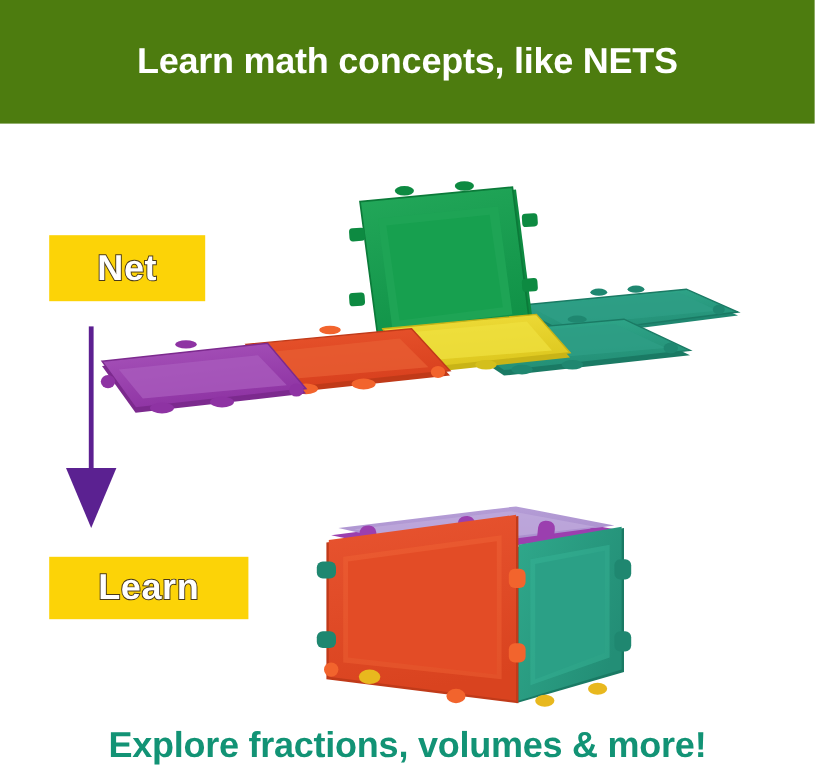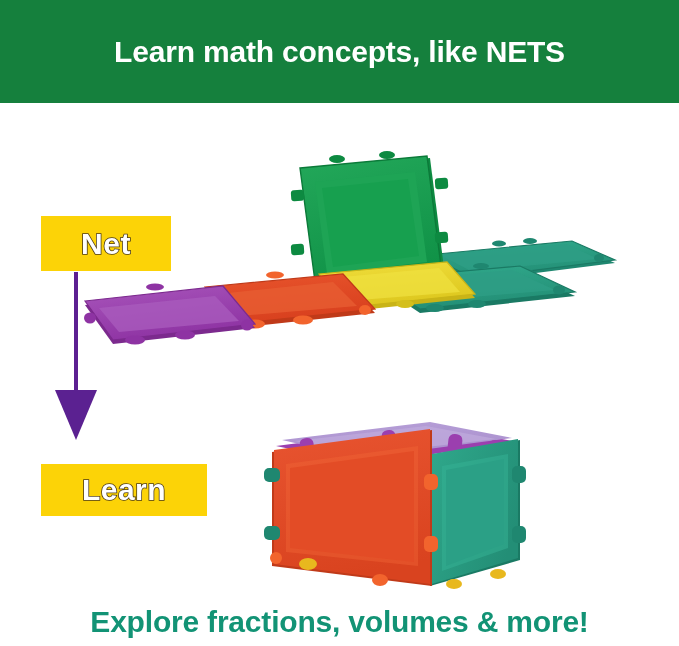--- a/index.html
+++ b/index.html
@@ -15,21 +15,21 @@
     font-family: "Liberation Sans", sans-serif;
     background: #ffffff;
   }
 
   
   .header-banner {
     position: absolute;
     left: 0; top: 0;
     width: 679px;
     height: 103px;
-    background: #15803d;
+    background: #4d7c0f;
     display: flex;
     align-items: center;
     justify-content: center;
   }
   .header-title {
     color: #ffffff;
     font-size: 30px;
     font-weight: bold;
     letter-spacing: -0.2px;
     text-align: center;
@@ -48,21 +48,21 @@
   .label-chip-text {
     font-size: 30px;
     font-weight: bold;
     color: #ffffff;
     font-family: "Liberation Sans", sans-serif;
     -webkit-text-stroke: 1.6px #4a3a1a;
     paint-order: stroke fill;
     letter-spacing: 0.5px;
     white-space: nowrap;
   }
-  #label-net  { left: 41px;  top: 196px; width: 130px; height: 55px; margin-top: 20px; }
+  #label-net  { left: 41px;  top: 196px; width: 130px; height: 55px; }
   #label-solid{ left: 41px;  top: 464px; width: 166px; height: 52px; }
 
   
   .arrow-wrap {
     position: absolute;
     left: 55px;
     top: 272px;
     width: 42px;
     height: 168px;
   }

